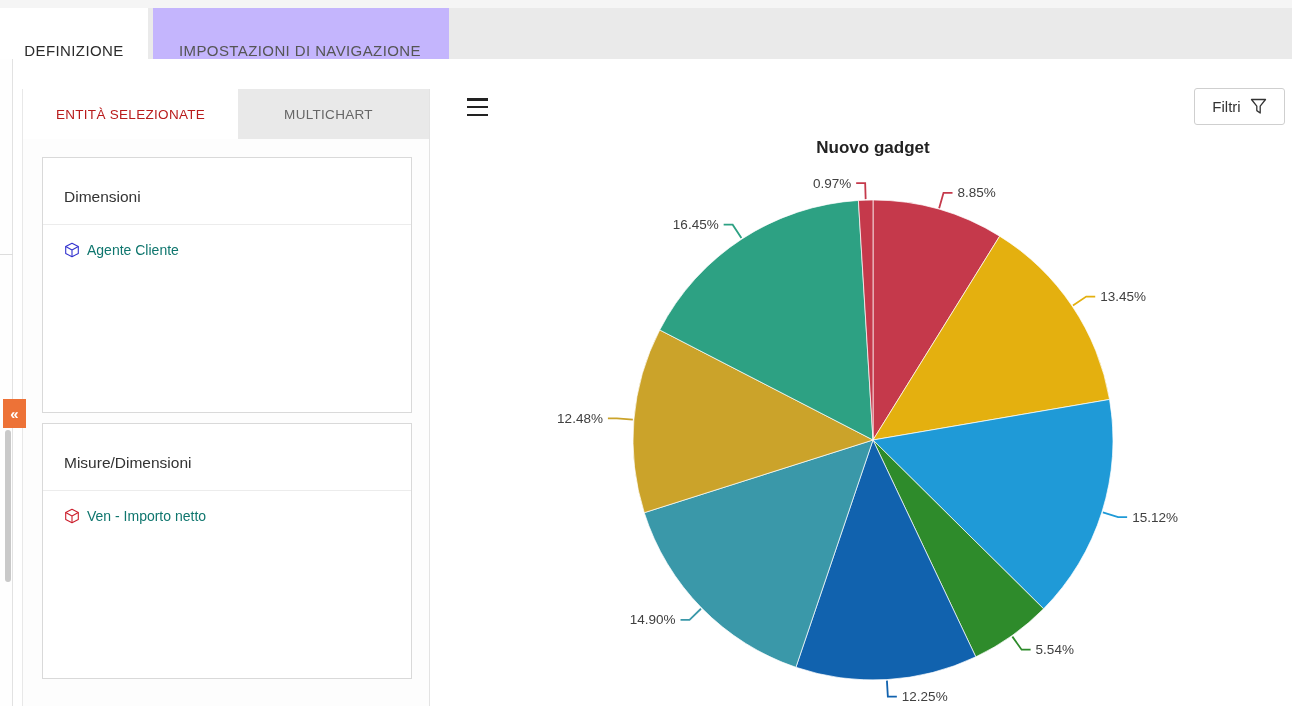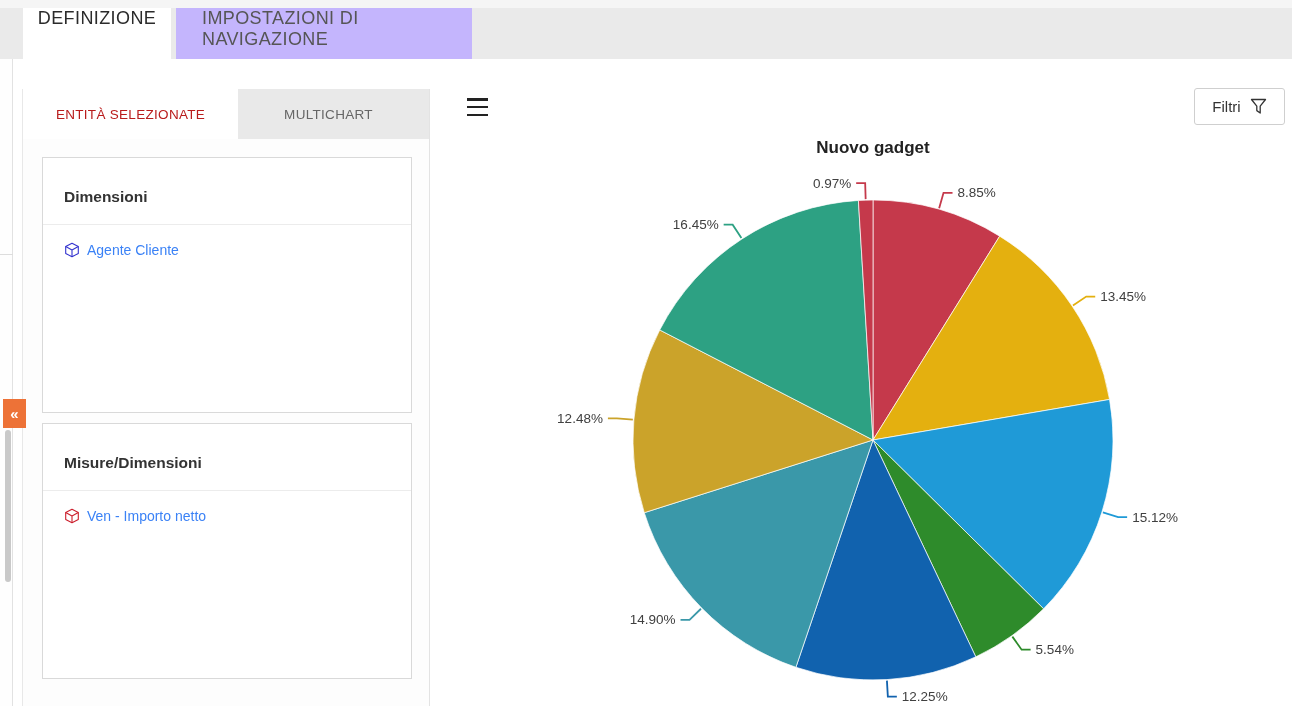--- a/index.html
+++ b/index.html
@@ -3,22 +3,22 @@
 <meta charset="utf-8">
 <style>
   * { margin:0; padding:0; box-sizing:border-box; }
   html,body { width:1292px; height:706px; overflow:hidden; background:#fff;
               font-family:"Liberation Sans", sans-serif; }
   #page { position:relative; width:1292px; height:706px; background:#fff; }
 
   
   .top-strip { position:absolute; left:0; top:0; width:1292px; height:8px; background:#f5f5f5; }
   .top-tabbar { position:absolute; left:0; top:8px; width:1292px; height:51px; background:#eaeaea; }
-  .top-tab { position:absolute; top:0; height:51px; display:flex; align-items:flex-start;
-             font-size:18px; letter-spacing:0.4px; color:#555; cursor:pointer;margin-left:23px; }
+  .top-tab { position:absolute; top:0; height:51px; display:flex; align-items:flex-end;
+             font-size:15px; letter-spacing:0.4px; color:#555; cursor:pointer; }
   .top-tab.active { background:#fff; color:#2b2b2b; justify-content:center; }
   #tab-def { left:0; width:148px; }
   #tab-nav { left:153px; width:296px; background:#c4b5fd; padding-left:26px; }
 
   
   .left-strip { position:absolute; left:0; top:59px; width:13px; height:647px;
                 background:#fefefe; border-right:1px solid #e2e2e2; }
   .left-strip-divider { position:absolute; left:0; top:195px; width:13px; height:1px; background:#ddd; }
   .collapse-btn { position:absolute; left:3px; top:399px; width:23px; height:29px;
                   background:#ed7237; color:#fff; border:none; font-size:15px; font-weight:bold;
@@ -32,24 +32,24 @@
   .side-tabbar { position:absolute; left:0; top:0; width:100%; height:50px; background:#e9e9e9; }
   .side-tab { position:absolute; top:0; height:50px; display:flex; align-items:center; justify-content:center;
               font-size:13.5px; letter-spacing:0.3px; color:#666; cursor:pointer; }
   .side-tab.active { background:#fff; color:#b91c1c; }
   #stab-ent { left:0; width:215px; }
   #stab-multi { left:209px; width:193px; }
 
   .side-box { position:absolute; left:19px; width:370px; background:#fff; border:1px solid #d9d9d9; }
   #box-dim { top:68px; height:256px; }
   #box-mis { top:334px; height:256px; }
-  .side-box-title { padding:30px 0 18px 21px; font-size:15.5px; font-weight:bold; color:#333;
+  .side-box-title { padding:30px 0 18px 21px; font-size:15.5px; font-weight:normal; color:#333;
                     border-bottom:1px solid #ececec; }
   .side-box-item { display:flex; align-items:center; gap:7px; padding:17px 0 0 21px;
-                   font-size:14px; color:#3b82f6; cursor:pointer; }
+                   font-size:14px; color:#0f766e; cursor:pointer; }
   .cube { width:16px; height:16px; flex:0 0 16px; }
 
   
   .main { position:absolute; left:431px; top:59px; width:861px; height:647px; background:#fff; }
   .hamburger { position:absolute; left:36px; top:39px; width:21px; height:18px;
                display:flex; flex-direction:column; justify-content:space-between; cursor:pointer; }
   .hamburger span { display:block; height:2.5px; background:#222; }
   .filter-btn { position:absolute; right:7px; top:29px; width:91px; height:37px; background:#fff;
                 border:1px solid #cfcfcf; border-radius:3px; display:flex; align-items:center;
                 justify-content:center; gap:9px; font-size:15px; color:#333; cursor:pointer;text-align:right; }

